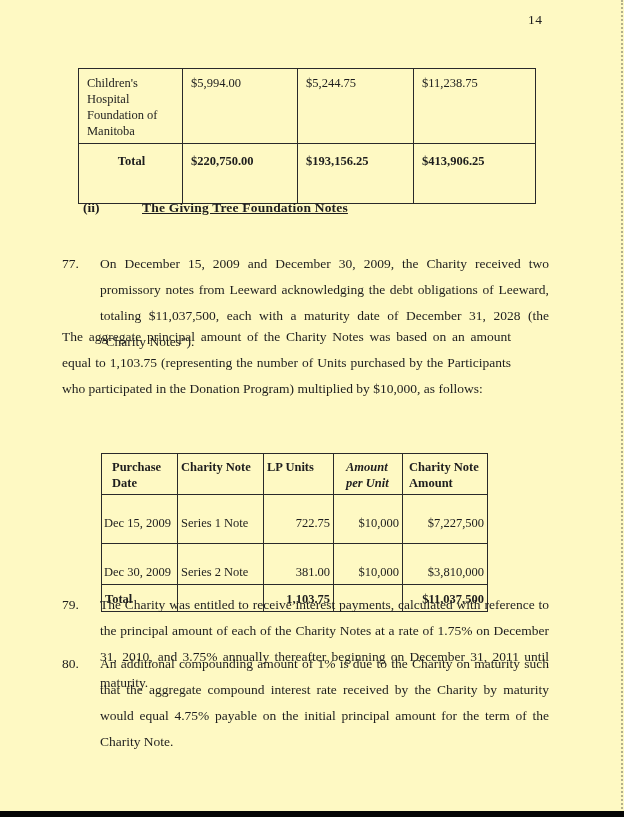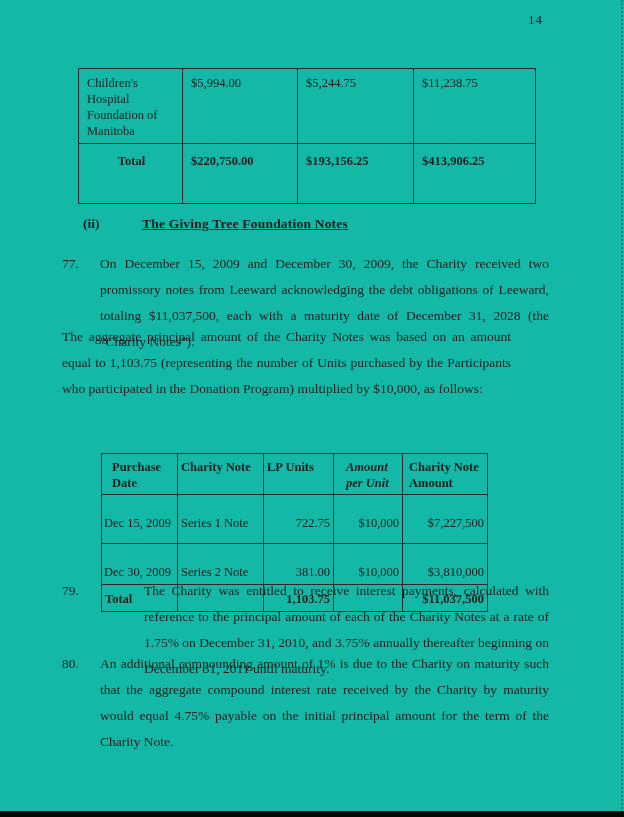--- a/index.html
+++ b/index.html
@@ -1,20 +1,20 @@
 <!DOCTYPE html>
 <html><head>
 <meta charset="utf-8">
 <style>
   html, body { margin: 0; padding: 0; background: #ffffff; }
   .page {
     position: relative;
     width: 624px;
     height: 817px;
-    background: #14b8a6;
+    background: #fef9c3;
     overflow: hidden;
     font-family: "Liberation Serif", "DejaVu Serif", serif;
     color: #1e1e1e;
     -webkit-font-smoothing: antialiased;
   }
   .page-number {
     position: absolute;
     left: 528px;
     top: 12px;
     font-size: 13.5px;
@@ -37,41 +37,41 @@
     overflow: hidden;
   }
   .top-table tr.r1 { height: 65px; margin-left: 27px; }
   .top-table tr.r2 { height: 60px; }
   .top-table tr.r2 td { font-weight: bold; padding-top: 9px; }
   .top-table tr.r2 td.first { text-align: center; }
   
   .section-heading {
     position: absolute;
     left: 83px;
-    top: 216px;
+    top: 200px;
     font-size: 13.5px;
     font-weight: bold;
     display: flex;
   }
   .section-heading .marker { width: 59px; }
   .section-heading .title { text-decoration: underline; letter-spacing: 0.2px; }
   
   .para {
     position: absolute;
     left: 62px;
     width: 487px;
     display: flex;
     font-size: 13.5px;
     line-height: 26px;
   }
   .para .num { width: 38px; flex: 0 0 38px; }
   .para .txt { width: 449px; text-align: justify; }
   .p77 { top: 251px; }
   .p78 { top: 324px; }
-  .p79 { top: 578px; gap: 44px; }
+  .p79 { top: 592px; }
   .p80 { top: 651px; }
   
   .notes-table {
     position: absolute;
     left: 101px;
     top: 405px;
     width: 386px;
     margin-top: 48px;
   }
   .notes-table th, .notes-table td {

